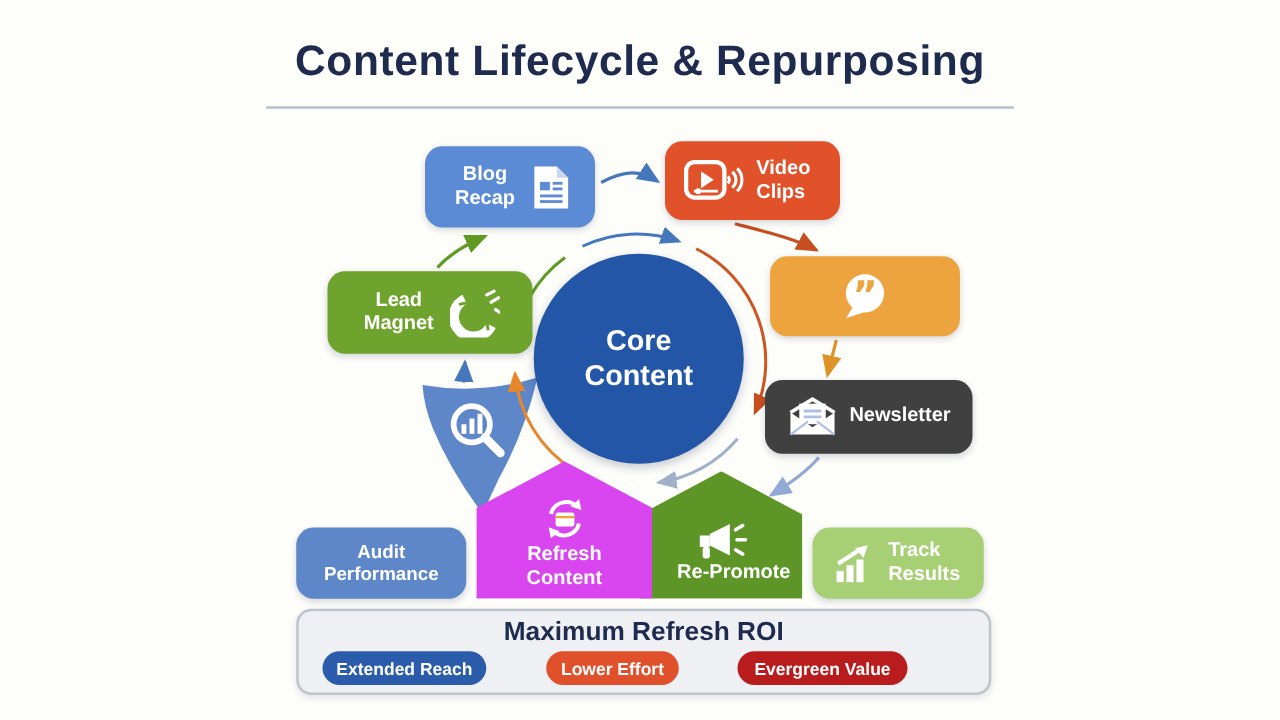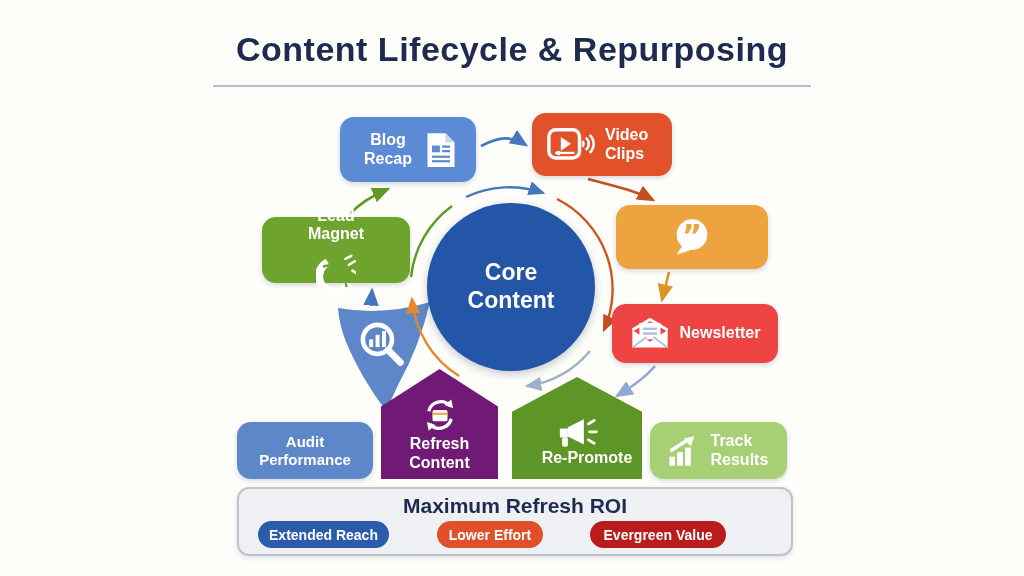--- a/index.html
+++ b/index.html
@@ -16,33 +16,33 @@
         color:#fff;font-weight:700;border-radius:14px;box-shadow:0 2px 5px rgba(30,43,79,.18);}
   .node .lbl{line-height:1.15;font-size:16px;}
   .icon{display:flex;align-items:center;justify-content:center;flex:0 0 auto;}
 
   #blog{left:340px;top:117px;width:136px;height:65px;background:#5b8bd4;}
   #blog .lbl{width:56px;text-align:center;}
   #video{left:532px;top:113px;width:140px;height:63px;background:#e1512a;}
   #video .lbl{width:52px;}
   #quote{left:616px;top:205px;width:152px;height:64px;background:#eda43e;}
   #quote .lbl{width:76px;}
-  #newsletter{left:612px;top:304px;width:166px;height:59px;background:#ef4444;font-size:17px;}
+  #newsletter{left:612px;top:304px;width:166px;height:59px;background:#404040;font-size:17px;}
   #track{left:650px;top:422px;width:137px;height:57px;background:#a7cf74;}
   #track .lbl{width:60px;}
   #audit{left:237px;top:422px;width:136px;height:57px;background:#5e87c9;}
   #audit .lbl{width:110px;text-align:center;font-size:15px;}
-  #lead{left:262px;top:217px;width:148px;height:66px;background:#6ea32d;flex-direction:column;}
+  #lead{left:262px;top:217px;width:164px;height:66px;background:#6ea32d;}
   #lead .lbl{width:62px;text-align:center;}
 
   
   .penta{position:absolute;display:flex;flex-direction:column;align-items:center;justify-content:flex-end;
          color:#fff;font-weight:700;text-align:center;
          clip-path:polygon(50% 0%,100% 34%,100% 100%,0% 100%,0% 34%);}
-  #refresh{left:381px;top:369px;width:117px;height:110px;background:#701a75;padding-bottom:7px;box-sizing:border-box;}
+  #refresh{left:381px;top:369px;width:141px;height:110px;background:#d946ef;padding-bottom:7px;box-sizing:border-box;}
   #refresh .lbl{width:70px;font-size:16px;line-height:1.15;}
   #repromote{left:512px;top:377px;width:130px;height:102px;background:#5d9526;padding-bottom:12px;box-sizing:border-box;}
   #repromote .lbl{font-size:16px;padding-left:20px;}
 
   
   #core{position:absolute;left:427px;top:203px;width:168px;height:168px;border-radius:50%;
         background:#2356a7;display:flex;align-items:center;justify-content:center;
         box-shadow:0 3px 8px rgba(30,43,79,.25);}
   #core .lbl{width:110px;text-align:center;color:#fff;font-size:23px;font-weight:700;line-height:1.2;}
 

